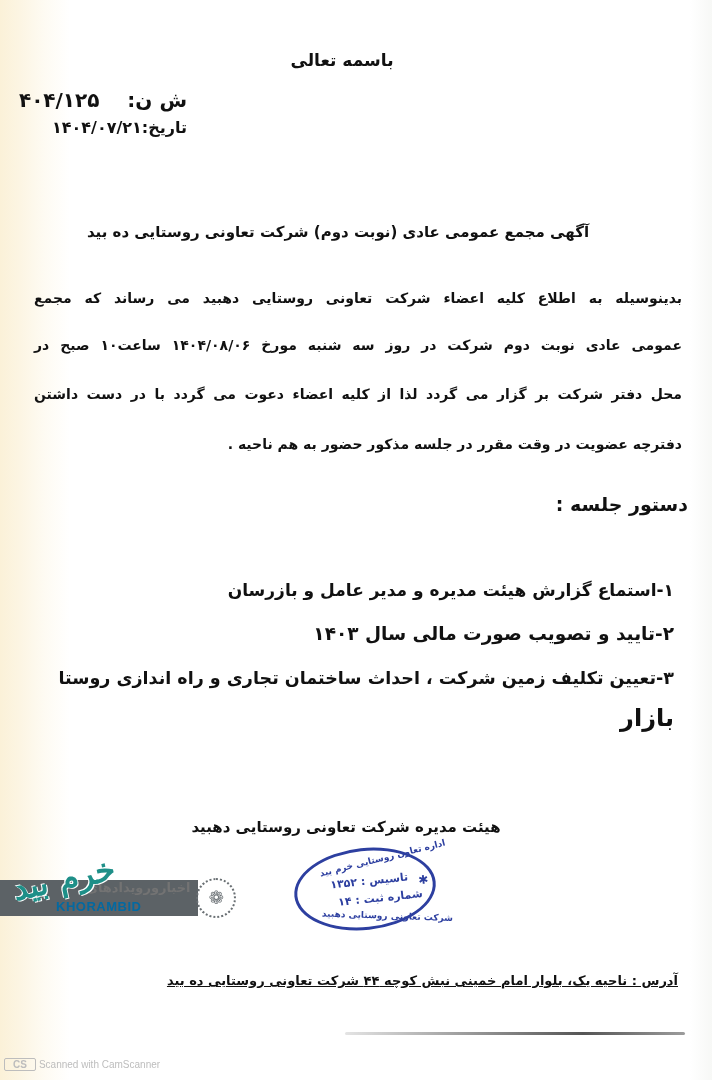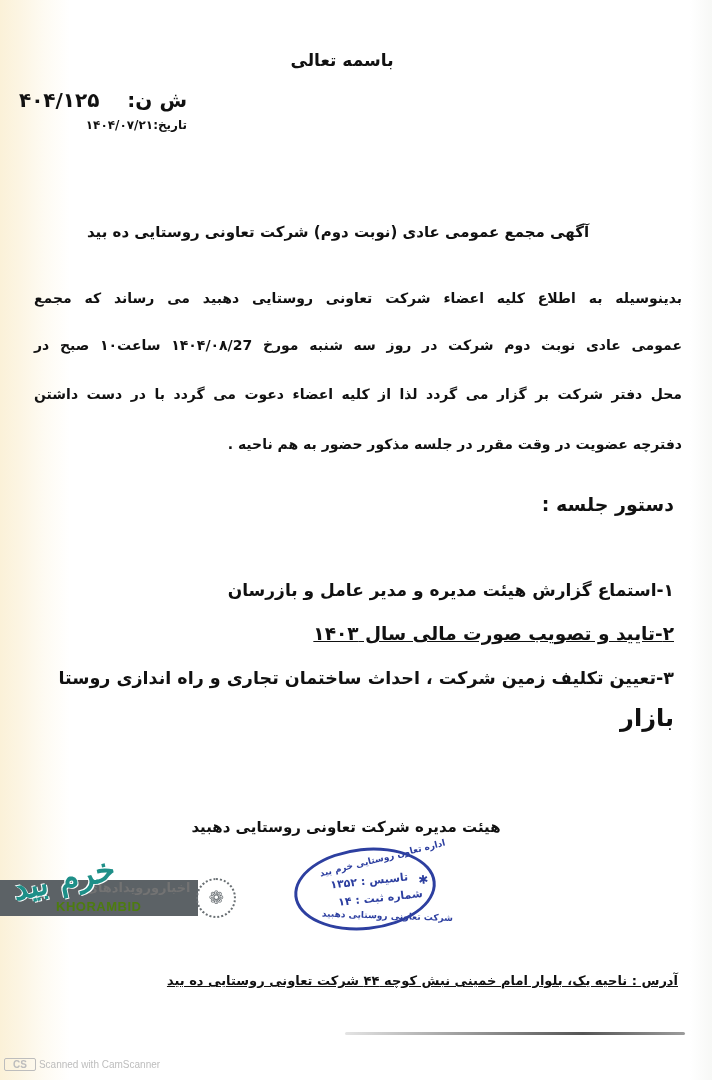--- a/index.html
+++ b/index.html
@@ -8,35 +8,35 @@
       background: linear-gradient(to right, #fbf1d8 0px, #fcf5e3 20px, #fefbf3 45px, #ffffff 70px, #ffffff 690px, #f7f8f6 712px);
       font-family: "DejaVu Sans", sans-serif;
       color: #111;
     }
     .abs { position: absolute; }
     .rtl { direction: rtl; unicode-bidi: embed; white-space: nowrap; }
     .bold { font-weight: bold; }
 
     #heading { top: 50px; left: 0; width: 712px; text-align: center; font-size: 17px; left: -14px; }
     #ref-line { top: 88px; right: 525px; font-size: 20px; }
-    #date-line { top: 118px; right: 525px; font-size: 12px; }
+    #date-line { top: 118px; right: 525px; font-size: 16px; }
 
     #title { top: 223px; left: 0; width: 712px; text-align: center; font-size: 15px; left: -18px; }
 
     .para { right: 30px; font-size: 14px; text-align: justify; text-align-last: justify; width: 648px; }
     #p1 { top: 290px; }
     #p2 { top: 337px; }
     #p3 { top: 386px; }
     #p4 { top: 436px; text-align-last: right; }
 
-    #agenda-heading { top: 493px; right: 38px; font-size: 19px; }
+    #agenda-heading { top: 493px; right: 24px; font-size: 19px; }
 
     .agenda-item { right: 38px; font-size: 17px; margin-top: 7px; }
     #ai1 { top: 573px; }
-    #ai2 { top: 616px; font-size: 18.5px; text-decoration: underline; }
+    #ai2 { top: 616px; font-size: 18.5px; }
     #ai3 { top: 661px; font-size: 17.5px; }
     #ai3b { top: 697px; font-size: 24px; }
 
     #signature { top: 818px; left: 0; width: 712px; text-align: center; font-size: 15px; left: -10px; }
 
     #stamp {
       top: 848px; left: 294px; width: 142px; height: 82px;
       border: 3px solid #2d3fa0; border-radius: 50%;
       box-sizing: border-box; color: #2d3fa0;
       transform: rotate(-6deg);
@@ -56,21 +56,21 @@
       top: 1032px; border-radius: 2px;
     }
 
     
     #wm { top: 858px; left: 0; width: 250px; height: 72px; }
     #wm-band {
       position: absolute; top: 22px; left: 0; width: 198px; height: 36px;
       background: #5c6266;
     }
     #wm-fa { position: absolute; top: 22px; left: 86px; color: #737373; font-size: 13px; font-weight: bold; }
-    #wm-en { position: absolute; top: 41px; left: 56px; color: #4d7c0f; font-size: 13px; font-weight: bold; font-family: "Liberation Sans", sans-serif; letter-spacing: 0.5px; }
+    #wm-en { position: absolute; top: 41px; left: 56px; color: #0369a1; font-size: 13px; font-weight: bold; font-family: "Liberation Sans", sans-serif; letter-spacing: 0.5px; }
     #wm-script {
       position: absolute; top: 2px; left: 12px; color: #1e8f88; font-size: 32px; font-weight: bold;
       font-family: "DejaVu Serif", serif; text-shadow: 1px 1px 0 #fff, -1px -1px 0 #fff; transform: rotate(-12deg);
     }
     #wm-ornament {
       position: absolute; top: 20px; left: 196px; width: 40px; height: 40px;
       border-radius: 50%; border: 2px dotted #6a7074; box-sizing: border-box;
       color: #6a7074; font-size: 18px; text-align: center; line-height: 36px;
     }
 
@@ -90,21 +90,21 @@
   <span>&nbsp;&nbsp;</span>
   <span>۴۰۴/۱۲۵</span>
 </div>
 <div class="abs rtl bold" id="date-line">
   <span>تاریخ:</span><span>۱۴۰۴/۰۷/۲۱</span>
 </div>
 
 <div class="abs rtl bold" id="title">آگهی مجمع عمومی عادی (نوبت دوم) شرکت تعاونی روستایی ده بید</div>
 
 <div class="abs rtl bold para" id="p1">بدینوسیله به اطلاع کلیه اعضاء شرکت تعاونی روستایی دهبید می رساند که مجمع</div>
-<div class="abs rtl bold para" id="p2">عمومی عادی نوبت دوم شرکت در روز سه شنبه مورخ ۱۴۰۴/۰۸/27 ساعت۱۰ صبح  در</div>
+<div class="abs rtl bold para" id="p2">عمومی عادی نوبت دوم شرکت در روز سه شنبه مورخ ۱۴۰۴/۰۸/۰۶ ساعت۱۰ صبح  در</div>
 <div class="abs rtl bold para" id="p3">محل  دفتر شرکت بر گزار می گردد لذا از کلیه اعضاء دعوت می گردد  با در دست داشتن</div>
 <div class="abs rtl bold para" id="p4">دفترچه عضویت در وقت مقرر در جلسه مذکور حضور به هم ناحیه .</div>
 
 <div class="abs rtl bold" id="agenda-heading">دستور جلسه :</div>
 
 <div class="abs rtl bold agenda-item" id="ai1">۱-استماع گزارش هیئت مدیره و مدیر عامل و بازرسان</div>
 <div class="abs rtl bold agenda-item" id="ai2">۲-تایید و تصویب صورت مالی سال ۱۴۰۳</div>
 <div class="abs rtl bold agenda-item" id="ai3">۳-تعیین تکلیف زمین شرکت ، احداث  ساختمان تجاری و راه اندازی روستا</div>
 <div class="abs rtl bold agenda-item" id="ai3b">بازار</div>
 

